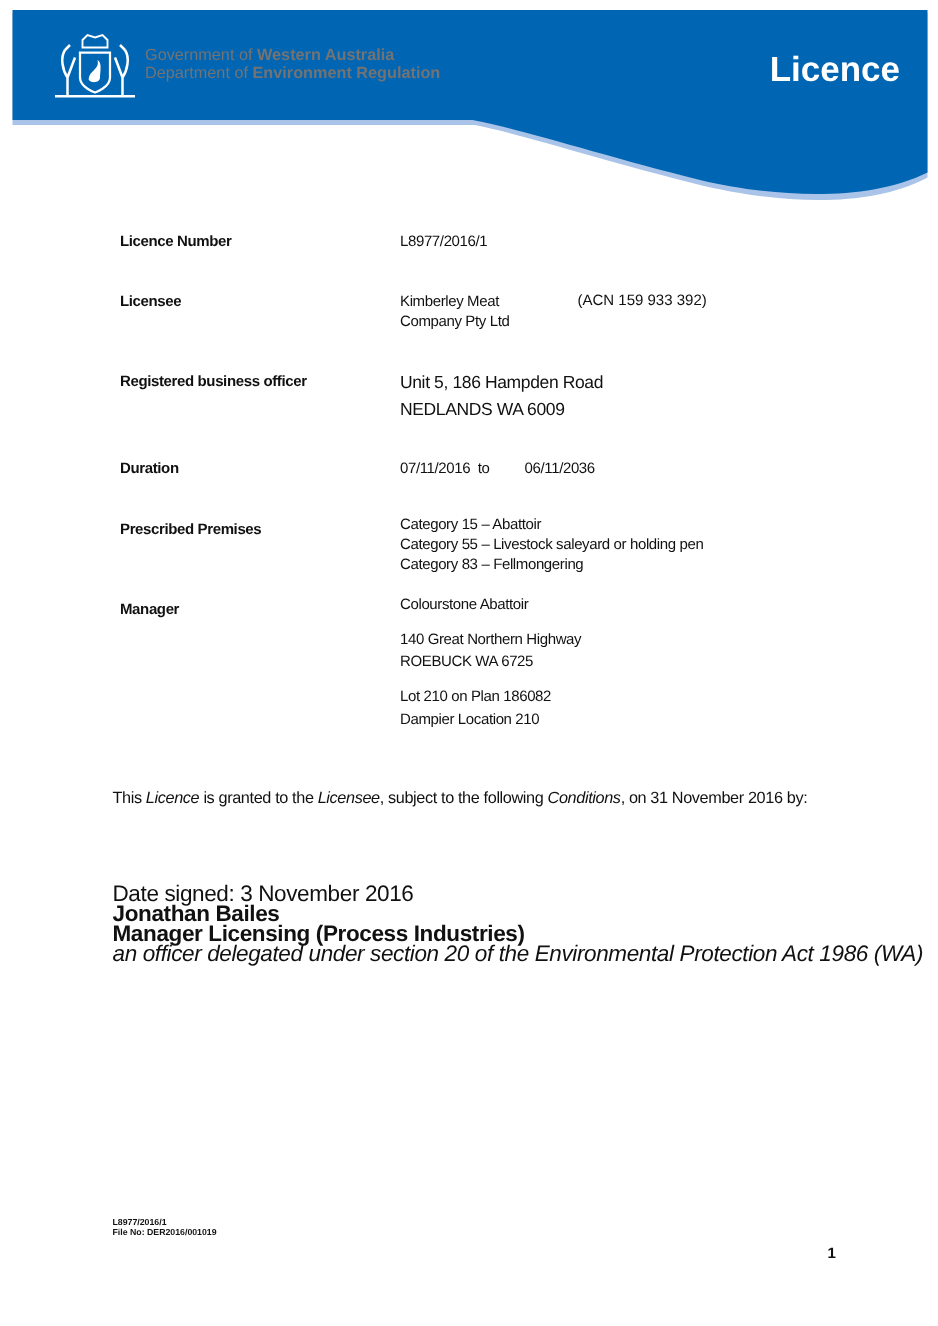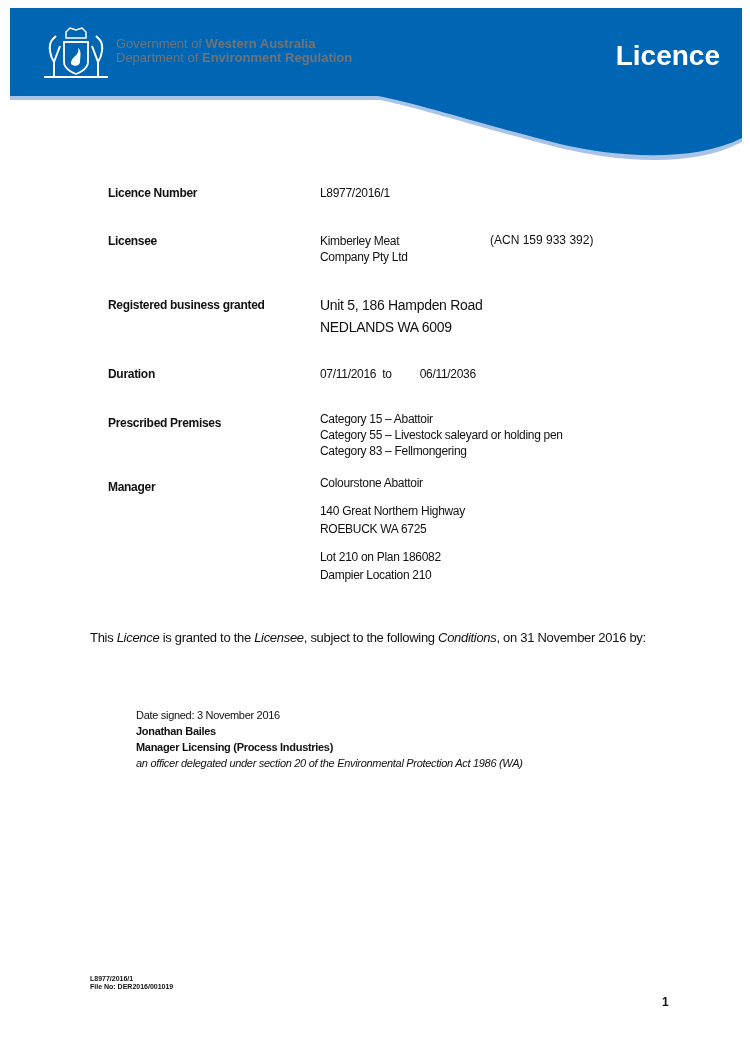--- a/index.html
+++ b/index.html
@@ -3,27 +3,27 @@
 <meta charset="utf-8">
 <style>
   html, body { margin:0; padding:0; }
   body { width:750px; height:1061px; background:#ffffff; position:relative; overflow:hidden;
          font-family:"Liberation Sans", sans-serif; color:#111; }
   .banner { position:absolute; left:0; top:0; width:750px; height:170px; }
   .crest { position:absolute; left:40px; top:26px; width:72px; height:54px; }
   .org { position:absolute; left:116px; top:37px; color:#737373; font-size:13px; line-height:14px; }
   .org b { font-weight:bold; }
   .doc-title { position:absolute; right:30px; top:40px; color:#fff; font-size:28px; font-weight:bold; }
-  .lbl { position:absolute; left:96px; font-size:12px; font-weight:bold; letter-spacing:-0.3px;margin-left:12px; }
+  .lbl { position:absolute; left:96px; font-size:12px; font-weight:bold; letter-spacing:-0.3px; }
   .val { position:absolute; left:320px; font-size:12px; line-height:16px; letter-spacing:-0.3px; }
   .val.big { font-size:14px; line-height:22px; }
-  .acn { position:absolute; left:490px; font-size:12px; }
+  .acn { position:absolute; left:462px; font-size:12px; }
   .para { position:absolute; left:90px; width:620px; font-size:13px; line-height:16px; letter-spacing:-0.3px; }
   .para i { font-style:italic; }
-  .sig { position:absolute; left:90px; font-size:11px; line-height:16px; letter-spacing:-0.3px;margin-left:46px; }
+  .sig { position:absolute; left:90px; font-size:18px; line-height:16px; letter-spacing:-0.3px; }
   .footer { position:absolute; left:90px; top:975px; font-size:7px; line-height:8px; font-weight:bold; }
   .pagenum { position:absolute; left:662px; top:995px; font-size:12px; font-weight:bold; }
 </style>
 </head>
 <body>
 
 <svg class="banner" viewBox="0 0 750 170">
   <path d="M10,10 L742,10 L742,142 C690,170 610,160 560,148 C480,128 420,108 380,100 L10,100 Z" fill="#a9c4e8"></path>
   <path d="M10,8 L742,8 L742,138 C690,164 610,156 560,144 C480,124 420,104 378,96 L10,96 Z" fill="#0066b3"></path>
 </svg>
@@ -46,21 +46,21 @@
 <div class="lbl" style="top:186px">Licence Number</div>
 <div class="val" style="top:185px">L8977/2016/1</div>
 
 <div class="lbl" style="top:234px">Licensee</div>
 <div class="val" style="top:233px">
   <div>Kimberley Meat</div>
   <div>Company Pty Ltd</div>
 </div>
 <div class="acn" style="top:233px">(ACN 159 933 392)</div>
 
-<div class="lbl" style="top:298px">Registered business granted</div>
+<div class="lbl" style="top:298px">Registered business officer</div>
 <div class="val big" style="top:294px">
   <div>Unit 5, 186 Hampden Road</div>
   <div>NEDLANDS WA 6009</div>
 </div>
 
 <div class="lbl" style="top:367px">Duration</div>
 <div class="val" style="top:366px">
   <span>07/11/2016</span>&nbsp;&nbsp;<span>to</span><span style="display:inline-block;width:28px"></span><span>06/11/2036</span>
 </div>
 

